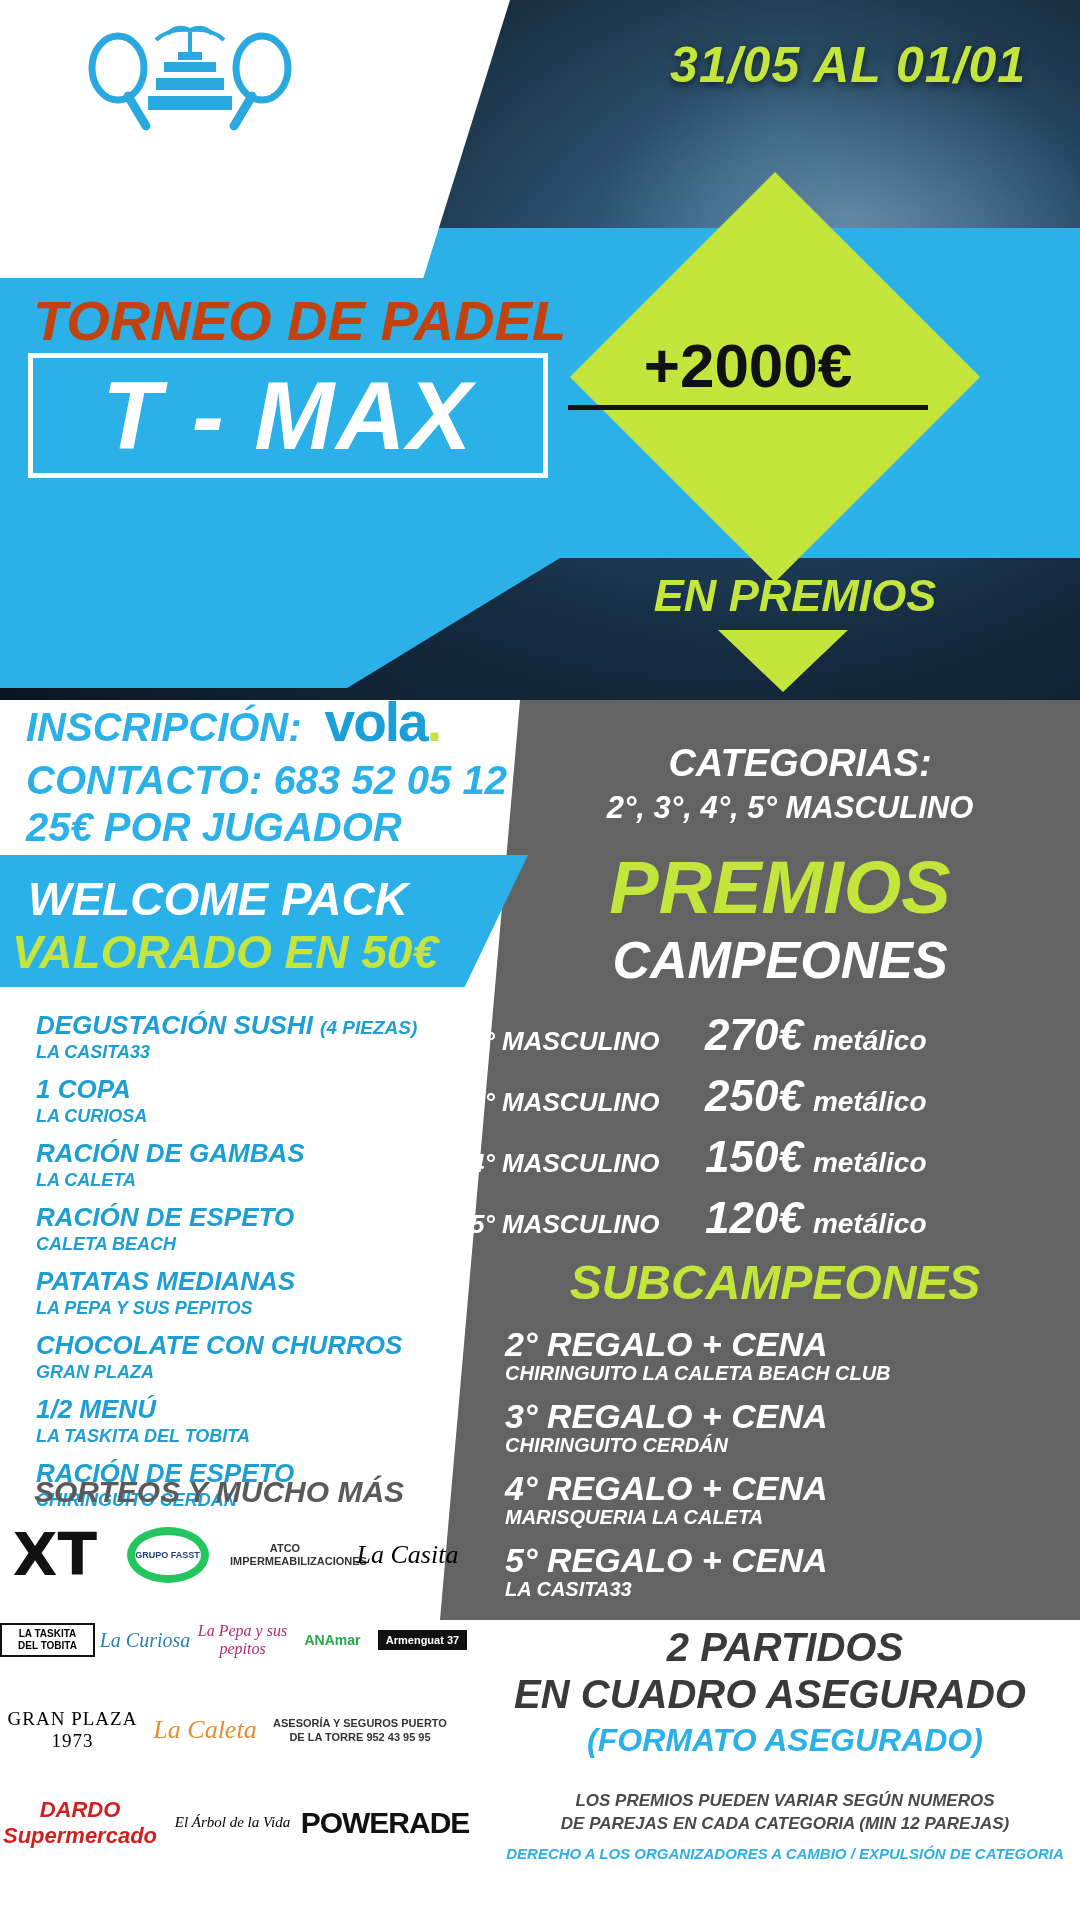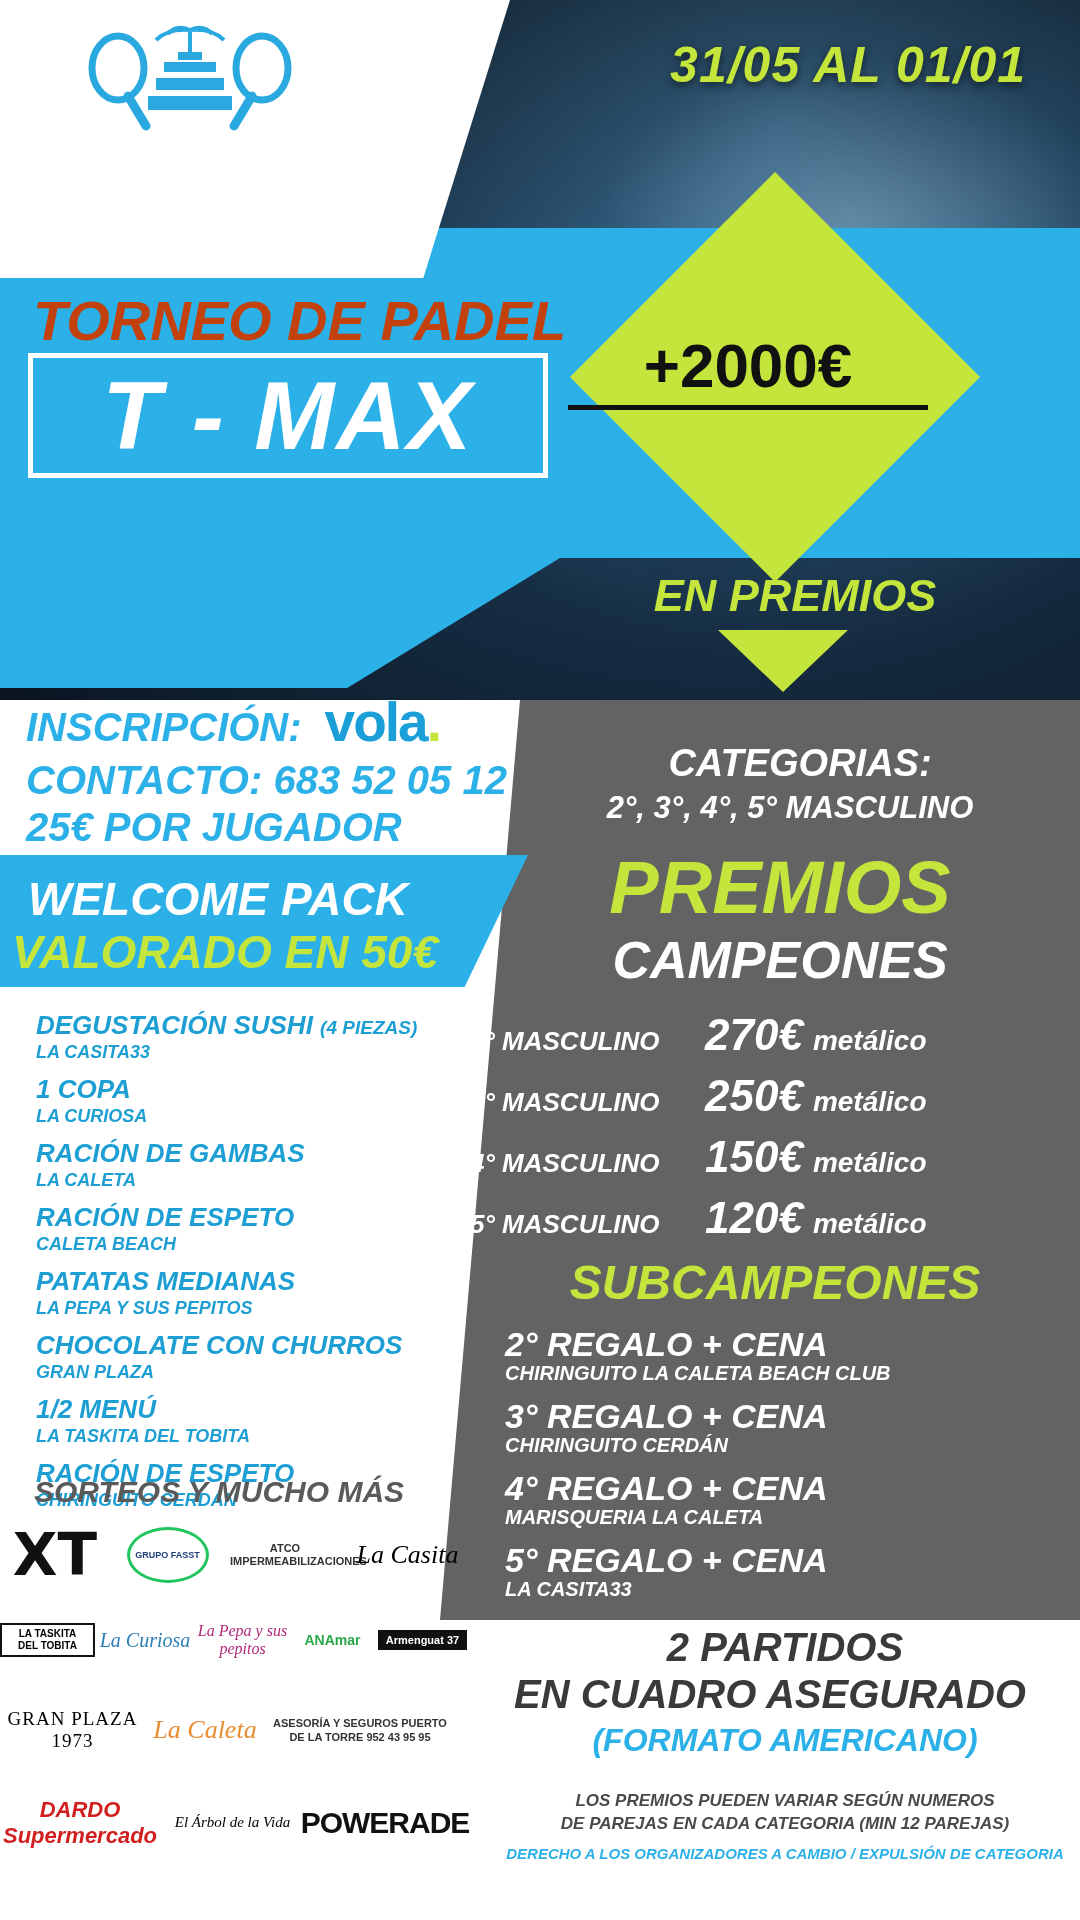--- a/index.html
+++ b/index.html
@@ -166,21 +166,21 @@
   .br-3 { position:absolute; left:500px; top:1722px; width:570px; text-align:center; color:#2bb0e8; font-size:32px; font-weight:bold; font-style:italic; z-index:7;}
   .br-fine { position:absolute; left:500px; top:1790px; width:570px; text-align:center; color:#4a4a4a; font-size:17px; font-weight:bold; font-style:italic; line-height:1.35; z-index:7;}
   .br-fine .blue { color:#2bb0e8; font-size:15px; display:block; margin-top:8px;}
 
   
   .sponsors { position:absolute; left:0; top:1515px; width:470px; height:400px; z-index:7;}
   .sp-row { display:flex; align-items:center; }
   .sp { display:flex; align-items:center; justify-content:center; text-align:center; }
 
   .sp-x { font-size:58px; font-weight:bold; color:#111; font-family:"DejaVu Sans", sans-serif;}
-  .sp-oval { border:3px solid #22c55e; border-radius:50%; width:82px; height:56px; font-size:10px; color:#1d3f7a; font-weight:bold; display:flex; align-items:center; justify-content:center; flex-direction:column;}
+  .sp-oval { border:8px solid #22c55e; border-radius:50%; width:82px; height:56px; font-size:10px; color:#1d3f7a; font-weight:bold; display:flex; align-items:center; justify-content:center; flex-direction:column;}
   .sp-small { font-size:11px; color:#333; font-weight:bold;}
   .sp-script { font-family:"Liberation Serif", serif; font-style:italic; }
   .sp-box { border:2px solid #111; padding:3px 8px; font-size:12px; font-weight:bold;}
   .sp-black { background:#111; color:#fff; font-size:13px; font-weight:bold; padding:4px 8px; }
   .sp-power { font-size:30px; font-weight:bold; color:#111; letter-spacing:-1px;}
   .sp-dardo { color:#d11f1f; font-size:28px; font-weight:bold; font-style:italic;}
 </style>
 </head>
 <body>
 
@@ -321,21 +321,21 @@
       <div class="s">MARISQUERIA LA CALETA</div>
     </div>
     <div class="sub-item">
       <div class="t">5° REGALO + CENA</div>
       <div class="s">LA CASITA33</div>
     </div>
   </div>
 
   <div class="br-1">2 PARTIDOS</div>
   <div class="br-2">EN CUADRO ASEGURADO</div>
-  <div class="br-3">(FORMATO AMERICANO)</div>
+  <div class="br-3">(FORMATO ASEGURADO)</div>
   <div class="br-fine">
     <span>LOS PREMIOS PUEDEN VARIAR SEGÚN NUMEROS</span><br>
     <span>DE PAREJAS EN CADA CATEGORIA (MIN 12 PAREJAS)</span>
     <span class="blue">DERECHO A LOS ORGANIZADORES A CAMBIO / EXPULSIÓN DE CATEGORIA</span>
   </div>
 
   <div class="sponsors">
     <div class="sp-row" style="height:80px;">
       <div class="sp" style="width:110px;">
         <span class="sp-x">XT</span>

